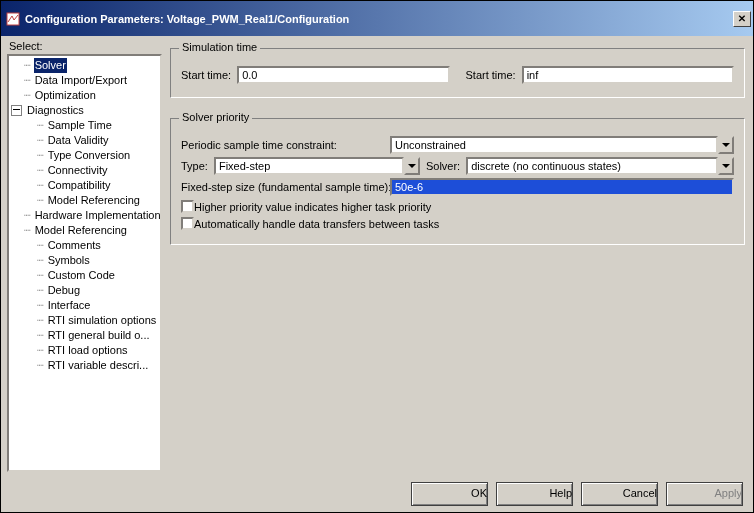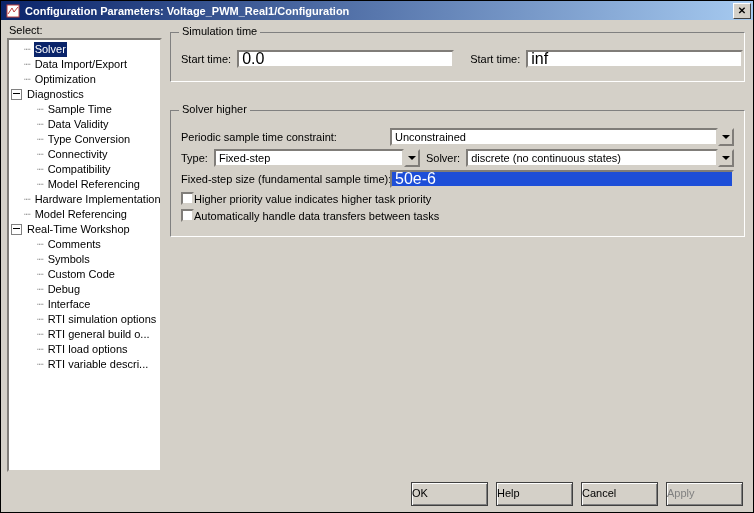--- a/index.html
+++ b/index.html
@@ -1,47 +1,47 @@
 <!DOCTYPE html>
 <html><head>
 <meta charset="utf-8">
 <style>
 html,body{margin:0;padding:0;font-family:"Tahoma","MS Sans Serif",sans-serif;font-size:11px;background:#d4d0c8;color:#000}
 .window{width:754px;height:513px;background:#d4d0c8;border:1px solid #000;box-sizing:border-box;display:flex;flex-direction:column;position:relative}
-.titlebar{height:19px;background:linear-gradient(to right,#0a246a,#a6caf0);color:#fff;display:flex;align-items:center;font-weight:bold;padding:0 2px}
+.titlebar{height:35px;background:linear-gradient(to right,#0a246a,#a6caf0);color:#fff;display:flex;align-items:center;font-weight:bold;padding:0 2px}
 .titlebar .icon{width:14px;height:14px;margin:0 3px;display:inline-block}
 .titlebar .icon svg{width:14px;height:14px;display:block}
 .titlebar .title{flex:1;padding-left:2px}
 .titlebar .close{width:16px;height:14px;background:#d4d0c8;border:1px solid #fff;border-right-color:#404040;border-bottom-color:#404040;color:#000;display:flex;align-items:center;justify-content:center;font-family:Arial;font-size:10px;line-height:1;cursor:default}
 .body{flex:1;display:flex;padding:4px 6px 4px 6px;gap:6px;min-height:0}
 .sidebar{width:155px;display:flex;flex-direction:column}
 .sidebar-label{padding:0 0 2px 2px}
 .tree{flex:1;background:#fff;border:2px inset #d4d0c8;overflow:auto;padding:2px}
 .tree-item{white-space:nowrap;height:15px;line-height:15px;cursor:default;display:flex;align-items:center}
 .tree-item.sel span.label{background:#0a246a;color:#fff;padding:0 1px}
 .tree-item .tw{display:inline-block;width:9px;height:9px;border:1px solid #808080;background:#fff;margin-right:4px;position:relative;flex:none}
 .tree-item .tw::before{content:"";position:absolute;left:1px;right:1px;top:3px;height:1px;background:#000}
 .tree-item .sp{display:inline-block;width:13px;flex:none}
 .tree-item .dots{color:#808080;margin-right:3px}
 .tree-item .label{padding:0 1px}
 .right{flex:1;display:flex;flex-direction:column;min-width:0}
-.groupbox{border:1px solid #fff;border-top-color:#808080;border-left-color:#808080;position:relative;margin:8px 2px 20px 2px;padding:14px 10px 10px 10px}
+.groupbox{border:1px solid #fff;border-top-color:#808080;border-left-color:#808080;position:relative;margin:8px 2px 12px 2px;padding:14px 10px 10px 10px}
 .groupbox .legend{position:absolute;top:-8px;left:8px;background:#d4d0c8;padding:0 3px}
 .row{display:flex;align-items:center;margin:3px 0;gap:6px}
 .row label{white-space:nowrap}
-.txt{flex:1;background:#fff;border:2px inset #d4d0c8;height:18px;box-sizing:border-box;padding:1px 3px;font-family:inherit;font-size:16px}
+.txt{flex:1;background:#fff;border:2px inset #d4d0c8;height:18px;box-sizing:border-box;padding:1px 3px;font-family:inherit;font-size:11px}
 .txt.hl{background:#1d4ed8;color:#fff}
 .sel{flex:1;display:flex;align-items:stretch;min-width:0}
 .sel .val{flex:1;background:#fff;border:2px inset #d4d0c8;height:18px;box-sizing:border-box;padding:1px 3px;white-space:nowrap;overflow:hidden}
 .sel .btn{width:16px;border:2px outset #d4d0c8;background:#d4d0c8;display:flex;align-items:center;justify-content:center;box-sizing:border-box;height:18px}
 .sel .btn::after{content:"";border-left:4px solid transparent;border-right:4px solid transparent;border-top:4px solid #000}
 .chk{display:flex;align-items:center;margin:4px 0}
 .chk .box{width:13px;height:13px;background:#fff;border:2px inset #d4d0c8;box-sizing:border-box;flex:none}
 .footer{display:flex;justify-content:flex-end;gap:8px;padding:6px 10px}
-.button{width:75px;height:22px;border:1px solid #404040;background:#d4d0c8;box-shadow:inset 1px 1px 0 #fff,inset -1px -1px 0 #808080;text-align:left;line-height:20px;cursor:default}
+.button{width:75px;height:22px;border:1px solid #404040;background:#d4d0c8;box-shadow:inset 1px 1px 0 #fff,inset -1px -1px 0 #808080;text-align:right;line-height:20px;cursor:default}
 .button.disabled{color:#808080}
 </style>
 </head>
 <body>
 
 <div class="window">
 
   <div class="titlebar">
     <span class="icon">
         <svg viewBox="0 0 14 14">
@@ -118,24 +118,20 @@
             <span class="sp"></span>
             <span class="dots">┈</span>
             <span class="label">Hardware Implementation</span>
           </div>
         <div class="tree-item">
             <span class="sp"></span>
             <span class="dots">┈</span>
             <span class="label">Model Referencing</span>
           </div>
         <div class="tree-item">
-            <span class="tw"></span>
-            <span class="label">Real-Time Workshop</span>
-          </div>
-        <div class="tree-item">
             <span class="sp"></span>
             <span class="sp"></span>
             <span class="dots">┈</span>
             <span class="label">Comments</span>
           </div>
         <div class="tree-item">
             <span class="sp"></span>
             <span class="sp"></span>
             <span class="dots">┈</span>
             <span class="label">Symbols</span>
@@ -191,21 +187,21 @@
         <span class="legend">Simulation time</span>
         <div class="row">
           <label>Start time:</label>
           <input class="txt" value="0.0" style="">
           <label style="margin-left:10px">Start time:</label>
           <input class="txt" value="inf" style="">
         </div>
       </div>
 
       <div class="groupbox">
-        <span class="legend">Solver higher</span>
+        <span class="legend">Solver priority</span>
 
         <div class="row">
           <label style="width:203px">Periodic sample time constraint:</label>
           <div class="sel">
               <div class="val">Unconstrained</div>
               <div class="btn"></div>
             </div>
         </div>
 
         <div class="row">

